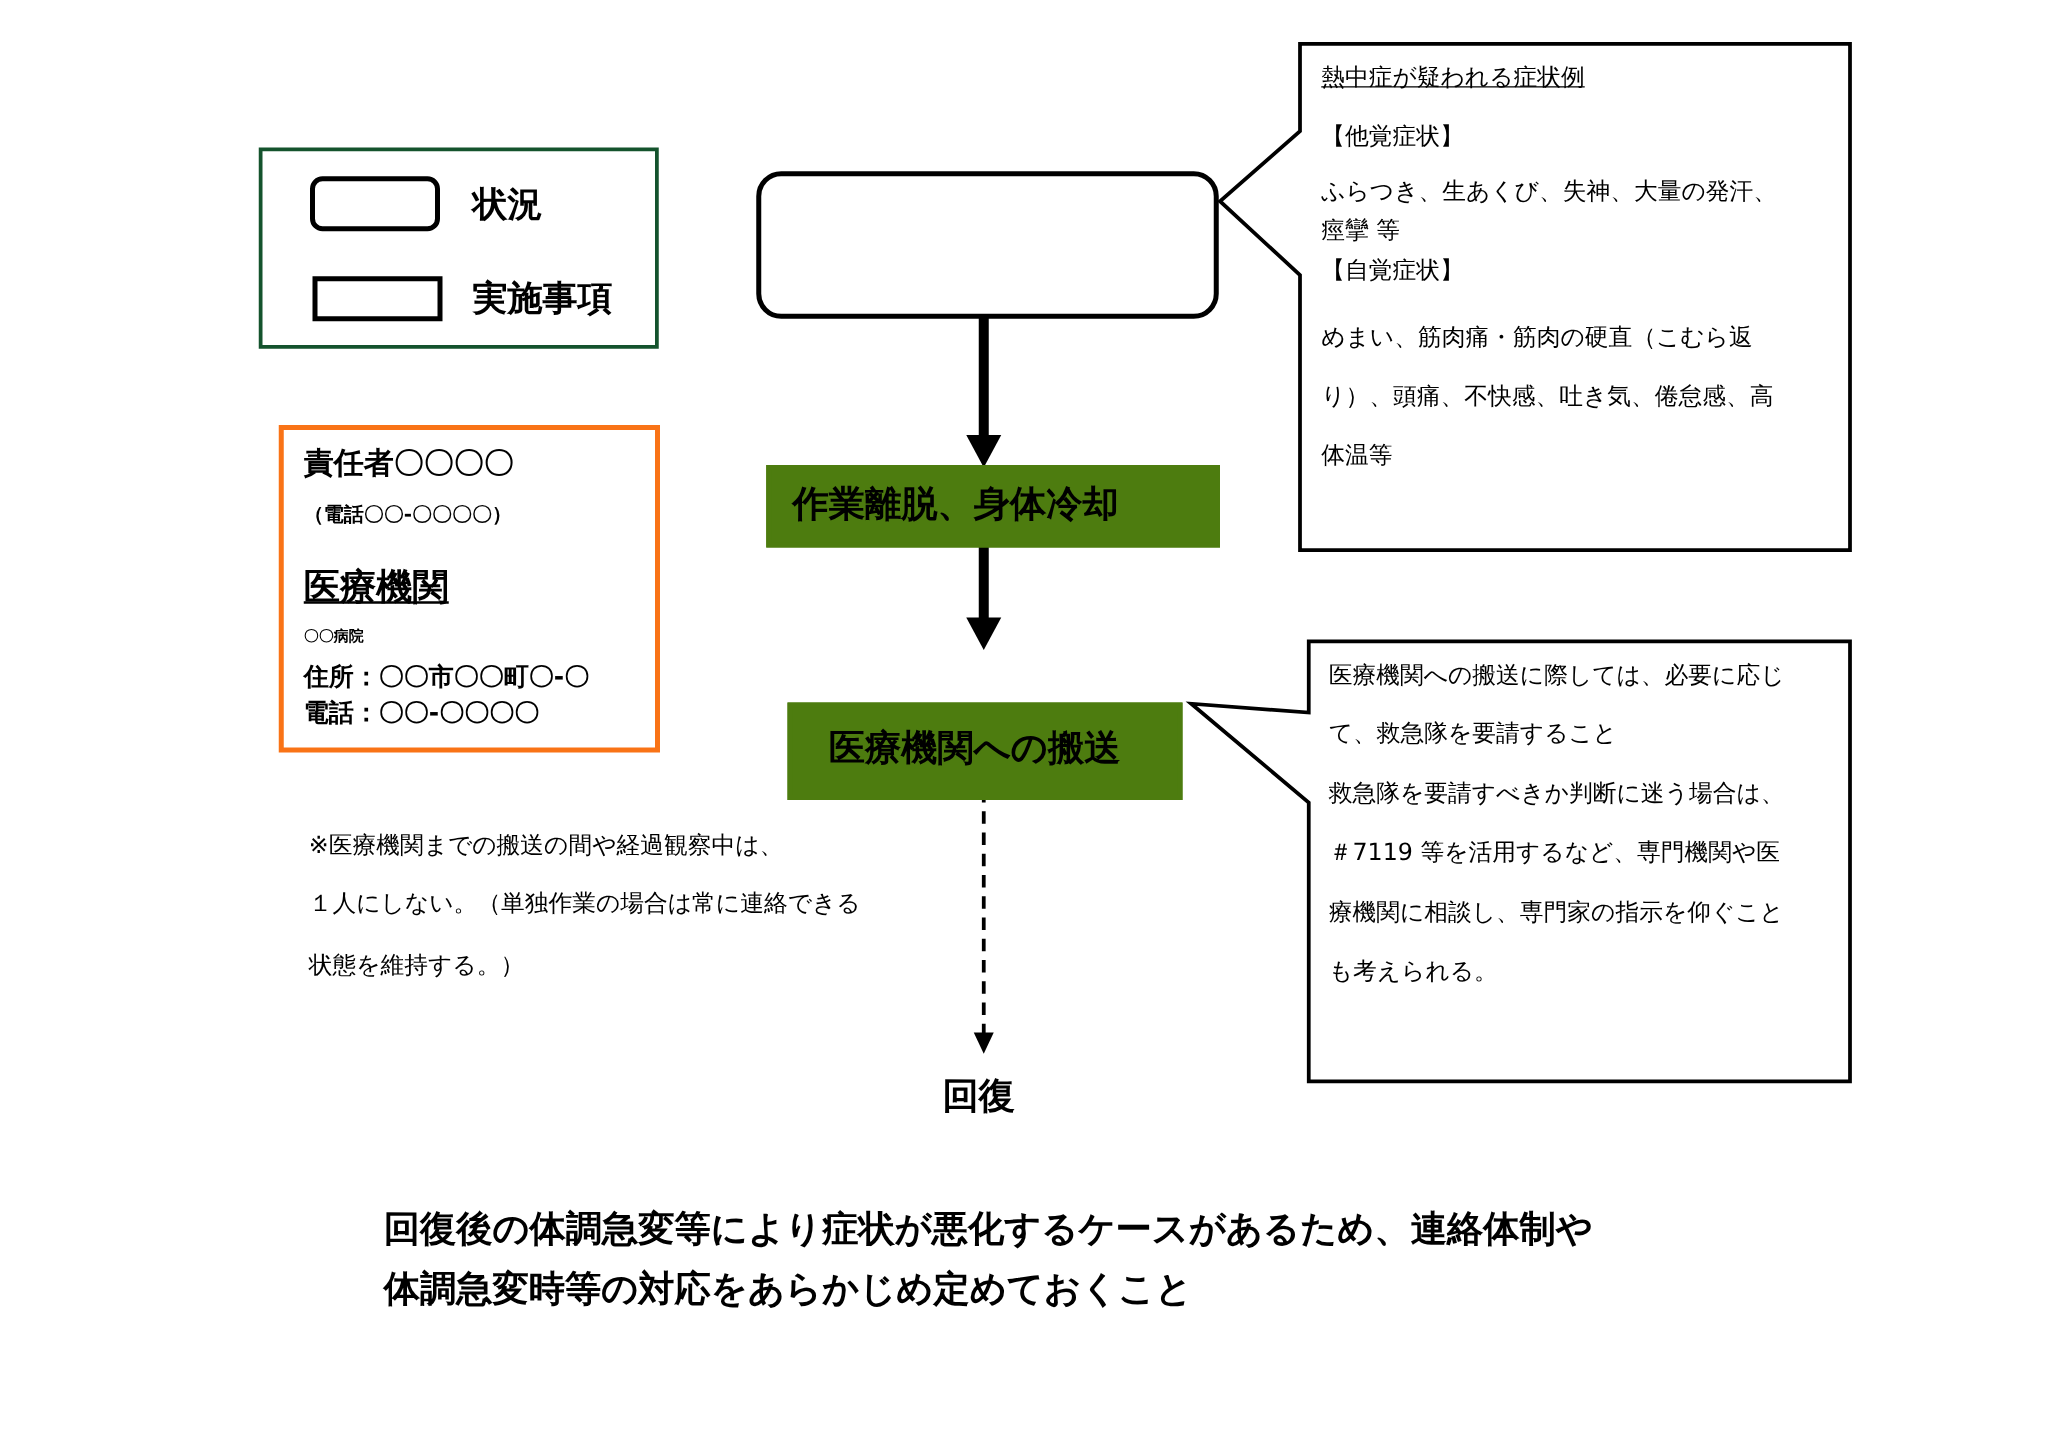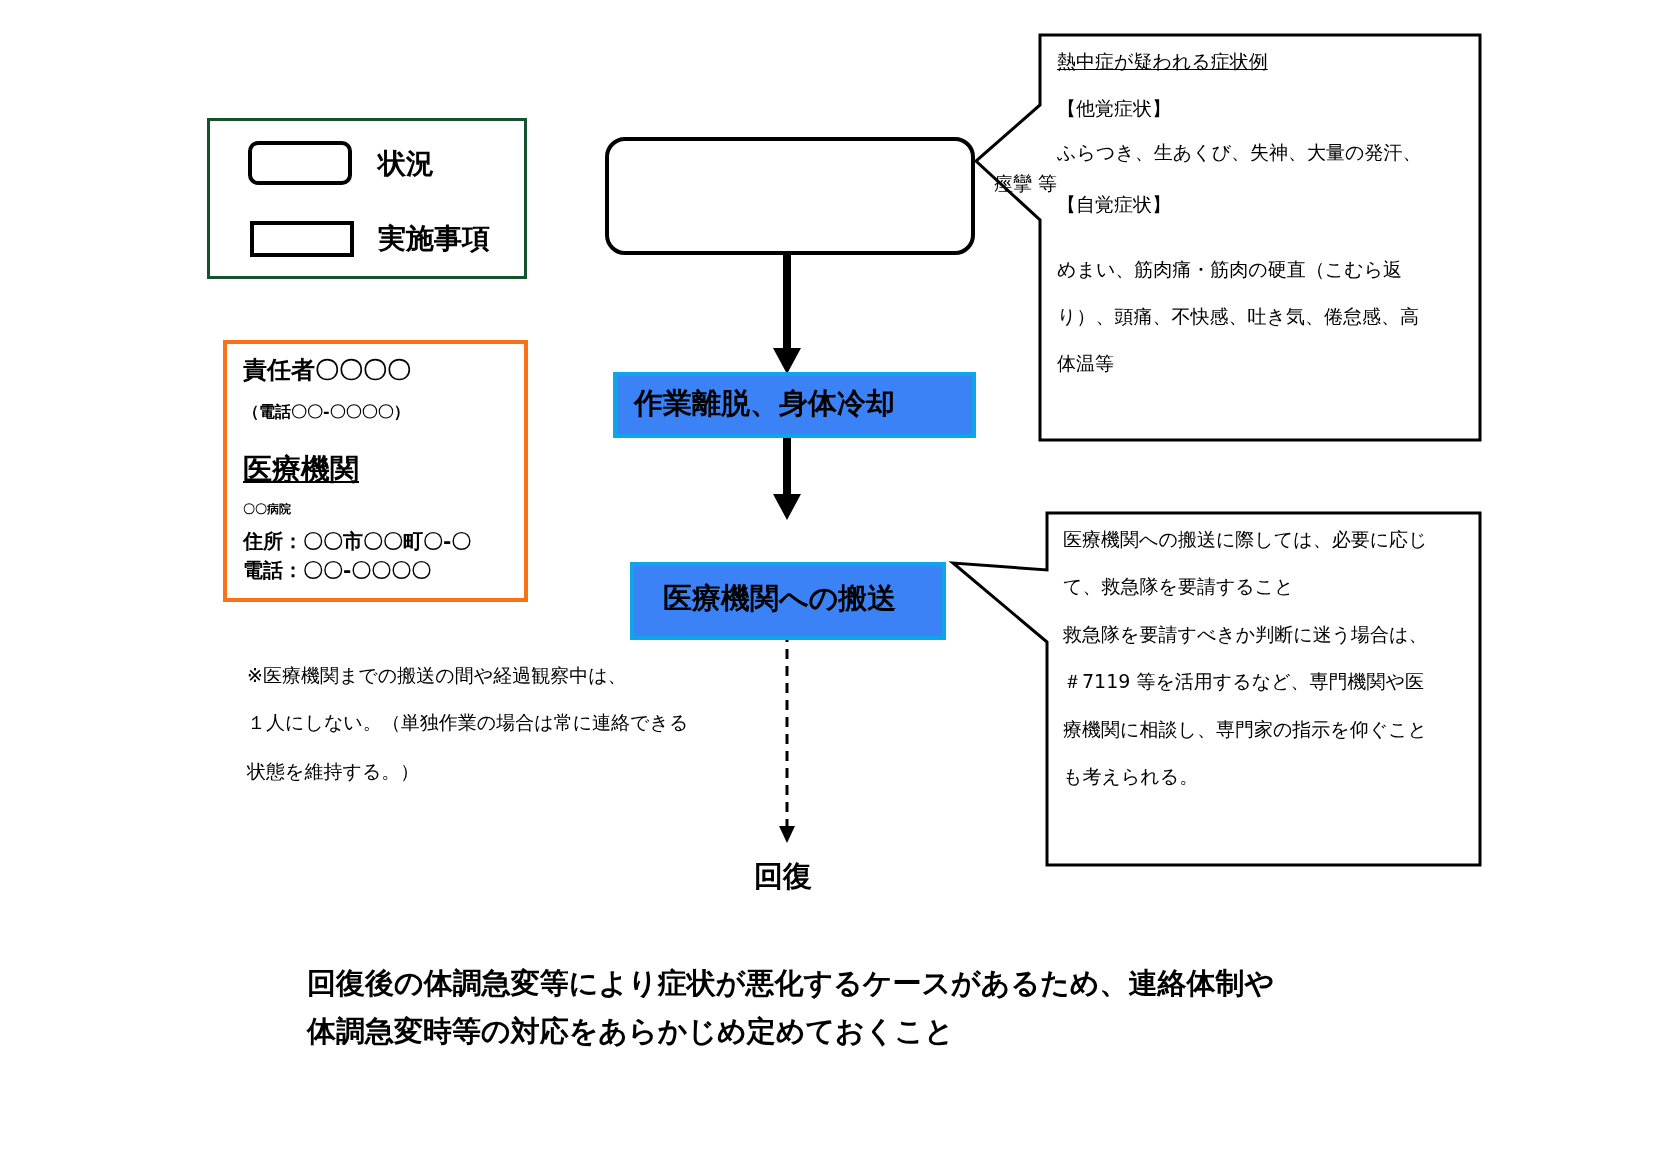--- a/index.html
+++ b/index.html
@@ -14,21 +14,21 @@
   .leg-round { position:absolute; left:38px; width:104px; height:44px; border:4px solid #000; border-radius:10px; box-sizing:border-box; }
   .leg-rect { position:absolute; left:40px; width:104px; height:36px; border:4px solid #000; box-sizing:border-box; }
   .leg-label { position:absolute; left:168px; font-size:28px; font-weight:bold; }
 
   
   #contact { left:223px; top:340px; width:305px; height:262px; border:4px solid #f97316; box-sizing:border-box; }
   #contact .t { position:absolute; left:16px; font-weight:bold; white-space:nowrap; }
 
   
   .flow-round { position:absolute; border:4px solid #000; border-radius:20px; box-sizing:border-box; background:#fff; }
-  .flow-rect { position:absolute; border:4px solid #0ea5e9; box-sizing:border-box; background:#3b82f6; }
+  .flow-rect { position:absolute; border:4px solid #4d7c0f; box-sizing:border-box; background:#4d7c0f; }
   .flow-text { font-weight:bold; font-size:29px; line-height:33px; white-space:nowrap; }
 
   
   .callout-text { position:absolute; font-size:19px; white-space:nowrap; }
 
   .note { position:absolute; font-size:19px; white-space:nowrap; }
   .bottom-note { position:absolute; font-size:29px; font-weight:bold; white-space:nowrap; }
 </style>
 </head>
 <body>
@@ -81,22 +81,22 @@
 
 <div class="flow-rect" style="left:630px; top:518px; width:316px; height:78px;margin-top:44px;">
   <div class="flow-text abs" style="left:29px; top:16px;">医療機関への搬送</div>
 </div>
 
 <div class="abs bold" style="left:754px; top:857px; font-size:29px;">回復</div>
 
 <div class="callout-text" style="left:1057px; top:49px; text-decoration:underline;">熱中症が疑われる症状例</div>
 <div class="callout-text" style="left:1057px; top:96px;">【他覚症状】</div>
 <div class="callout-text" style="left:1057px; top:140px;">ふらつき、生あくび、失神、大量の発汗、</div>
-<div class="callout-text" style="left:994px; top:171px;">痙攣 等</div>
-<div class="callout-text" style="left:1057px; top:192px;">【自覚症状】</div>
+<div class="callout-text" style="left:1057px; top:171px;">痙攣 等</div>
+<div class="callout-text" style="left:1057px; top:203px;">【自覚症状】</div>
 <div class="callout-text" style="left:1057px; top:257px;">めまい、筋肉痛・筋肉の硬直（こむら返</div>
 <div class="callout-text" style="left:1057px; top:304px;">り）、頭痛、不快感、吐き気、倦怠感、高</div>
 <div class="callout-text" style="left:1057px; top:351px;">体温等</div>
 
 <div class="callout-text" style="left:1063px; top:527px;">医療機関への搬送に際しては、必要に応じ</div>
 <div class="callout-text" style="left:1063px; top:574px;">て、救急隊を要請すること</div>
 <div class="callout-text" style="left:1063px; top:622px;">救急隊を要請すべきか判断に迷う場合は、</div>
 <div class="callout-text" style="left:1063px; top:669px;">＃7119 等を活用するなど、専門機関や医</div>
 <div class="callout-text" style="left:1063px; top:717px;">療機関に相談し、専門家の指示を仰ぐこと</div>
 <div class="callout-text" style="left:1063px; top:764px;">も考えられる。</div>

